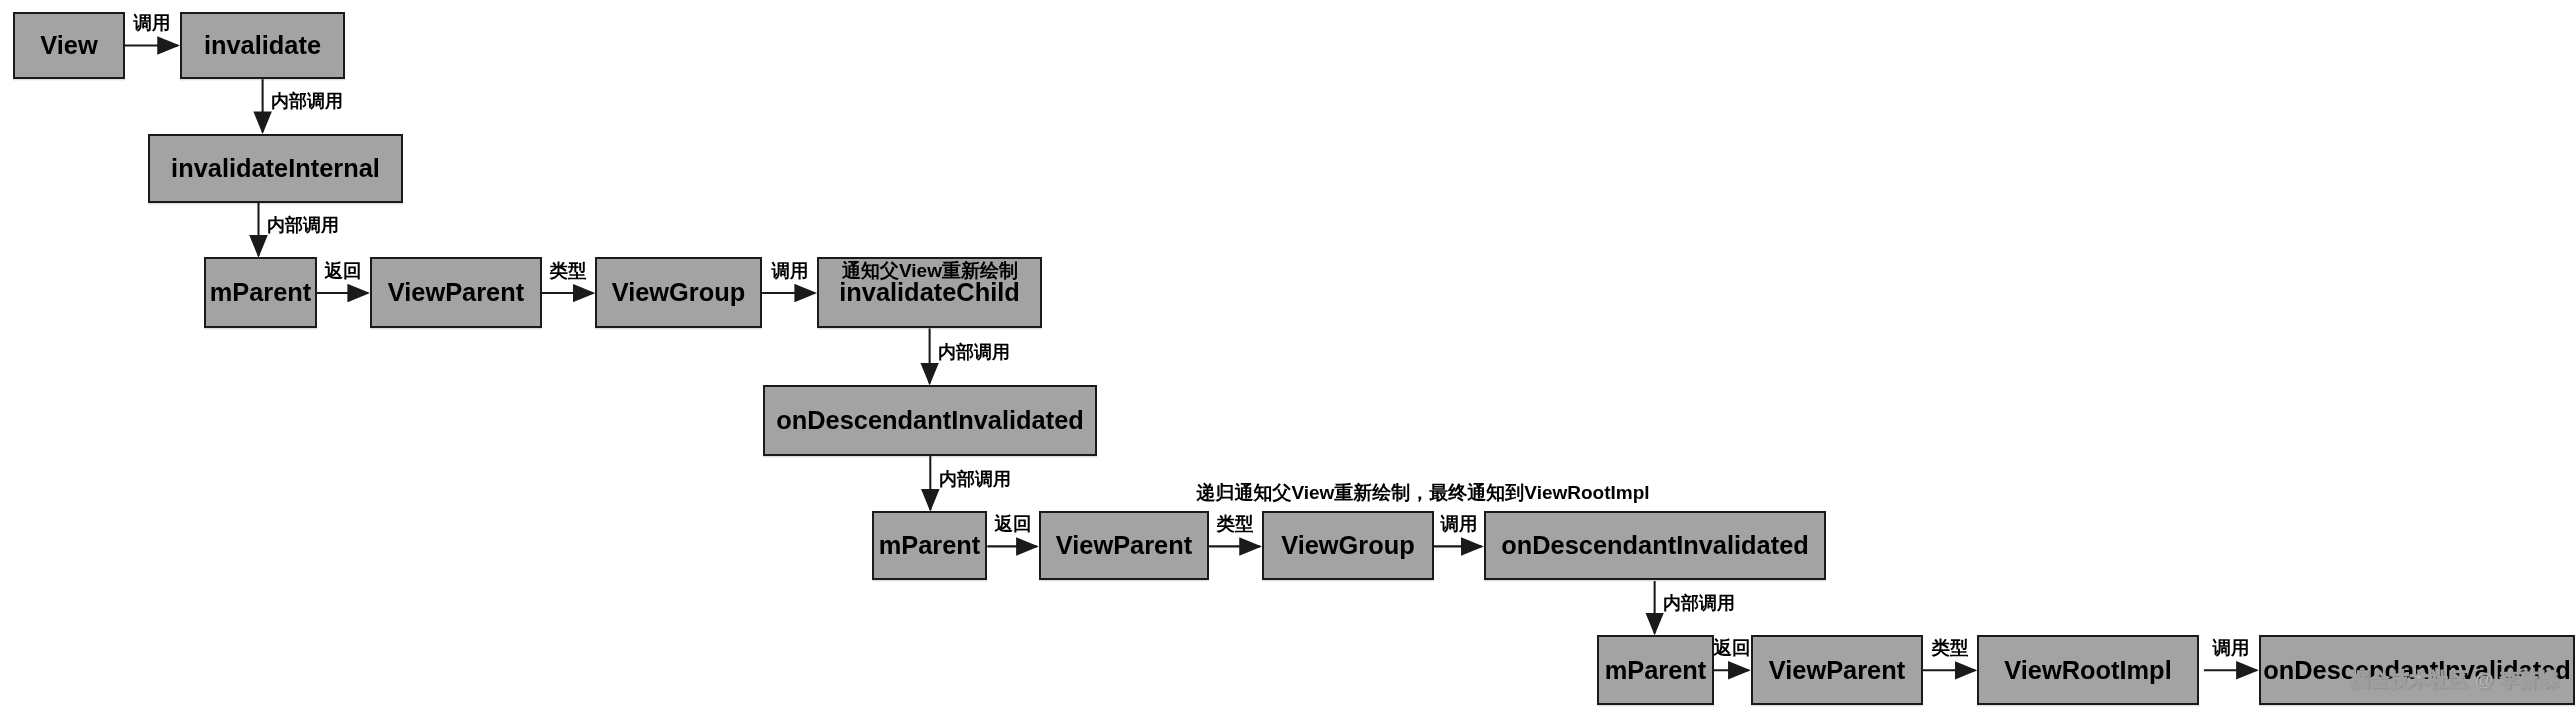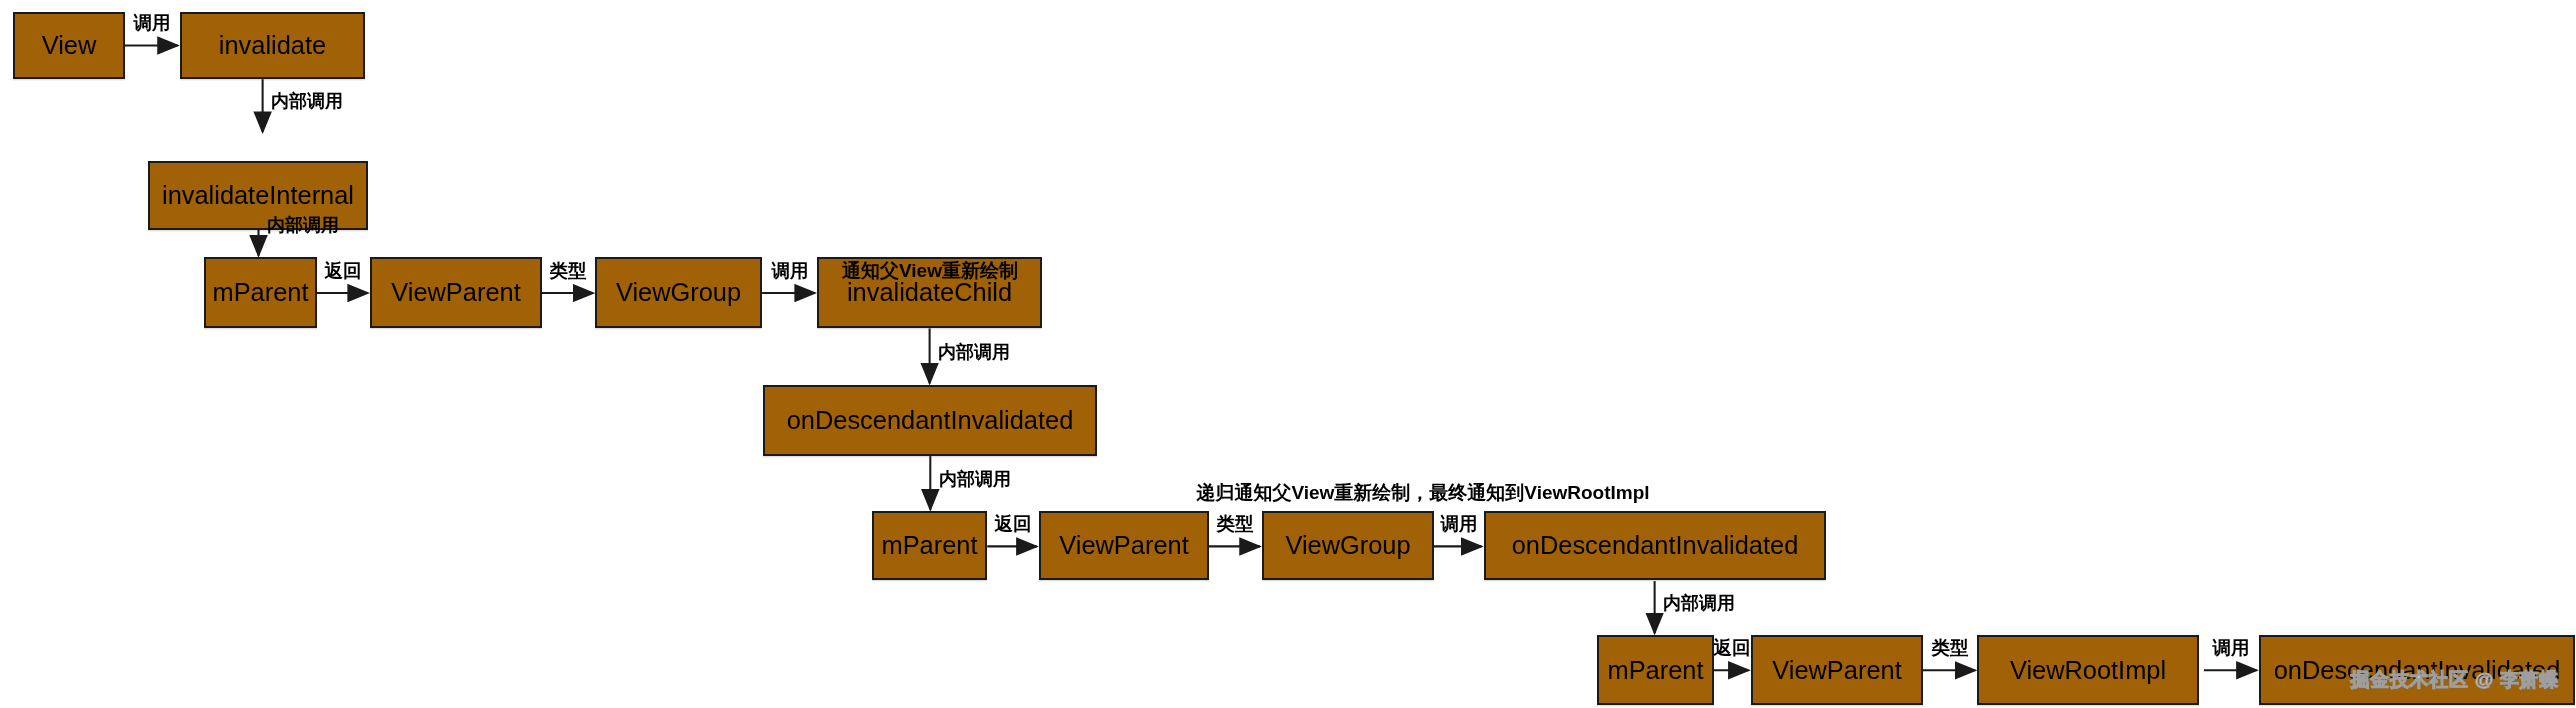--- a/index.html
+++ b/index.html
@@ -12,26 +12,26 @@
     font-family: "Liberation Sans", "DejaVu Sans", sans-serif;
   }
   #wires {
     position: absolute;
     left: 0; top: 0;
     width: 2576px; height: 709px;
   }
   .node {
     position: absolute;
     box-sizing: border-box;
-    background: #a16207;
+    background: #a3a3a3;
     border: 2.1px solid #1a1a1a;
     display: flex;
     align-items: center;
     justify-content: center;
-    font-weight: normal;
+    font-weight: bold;
     font-size: 25.4px;
     color: #000000;
     white-space: nowrap;
     box-shadow: 0 1.4px 0 rgba(0,0,0,0.12);
   }
   .hlabel {
     position: absolute;
     transform: translate(-50%, -100%);
     font-weight: bold;
     font-size: 18.5px;
@@ -88,22 +88,22 @@
       <line stroke="#1a1a1a" stroke-width="3" marker-end="url(#arrowhead)" x1="1438" y1="795.5" x2="1510" y2="795.5"></line>
       <line stroke="#1a1a1a" stroke-width="3" marker-end="url(#arrowhead)" x1="1761" y1="795.5" x2="1835" y2="795.5"></line>
       <line stroke="#1a1a1a" stroke-width="3" marker-end="url(#arrowhead)" x1="2088" y1="795.5" x2="2158" y2="795.5"></line>
       <line stroke="#1a1a1a" stroke-width="3" marker-end="url(#arrowhead)" x1="2410" y1="846" x2="2410" y2="922"></line>
       <line stroke="#1a1a1a" stroke-width="3" marker-end="url(#arrowhead)" x1="2496" y1="976" x2="2547" y2="976"></line>
       <line stroke="#1a1a1a" stroke-width="3" marker-end="url(#arrowhead)" x1="2800" y1="976" x2="2877" y2="976"></line>
       <line stroke="#1a1a1a" stroke-width="3" marker-end="url(#arrowhead)" x1="3210" y1="976" x2="3287" y2="976"></line>
     </svg>
   <div id="nodes-layer">
       <div class="node" style="left: 13px; top: 11.7px; width: 112px; height: 67px;">View</div>
-      <div class="node" style="left: 180px; top: 11.7px; width: 185px; height: 67px;">invalidate</div>
-      <div class="node" style="left: 148px; top: 134px; width: 220px; height: 69px; margin-top: 27px;">invalidateInternal</div>
+      <div class="node" style="left: 180px; top: 11.7px; width: 165px; height: 67px;">invalidate</div>
+      <div class="node" style="left: 148px; top: 134px; width: 255px; height: 69px;">invalidateInternal</div>
       <div class="node" style="left: 204px; top: 257px; width: 113px; height: 71px;">mParent</div>
       <div class="node" style="left: 370px; top: 257px; width: 172px; height: 71px;">ViewParent</div>
       <div class="node" style="left: 595px; top: 257px; width: 167px; height: 71px;">ViewGroup</div>
       <div class="node" style="left: 817px; top: 257px; width: 225px; height: 71px;">invalidateChild</div>
       <div class="node" style="left: 763px; top: 385px; width: 334px; height: 71px;">onDescendantInvalidated</div>
       <div class="node" style="left: 872px; top: 511px; width: 115px; height: 69px;">mParent</div>
       <div class="node" style="left: 1039px; top: 511px; width: 170px; height: 69px;">ViewParent</div>
       <div class="node" style="left: 1262px; top: 511px; width: 172px; height: 69px;">ViewGroup</div>
       <div class="node" style="left: 1484px; top: 511px; width: 342px; height: 69px;">onDescendantInvalidated</div>
       <div class="node" style="left: 1597px; top: 635px; width: 117px; height: 70px;">mParent</div>

